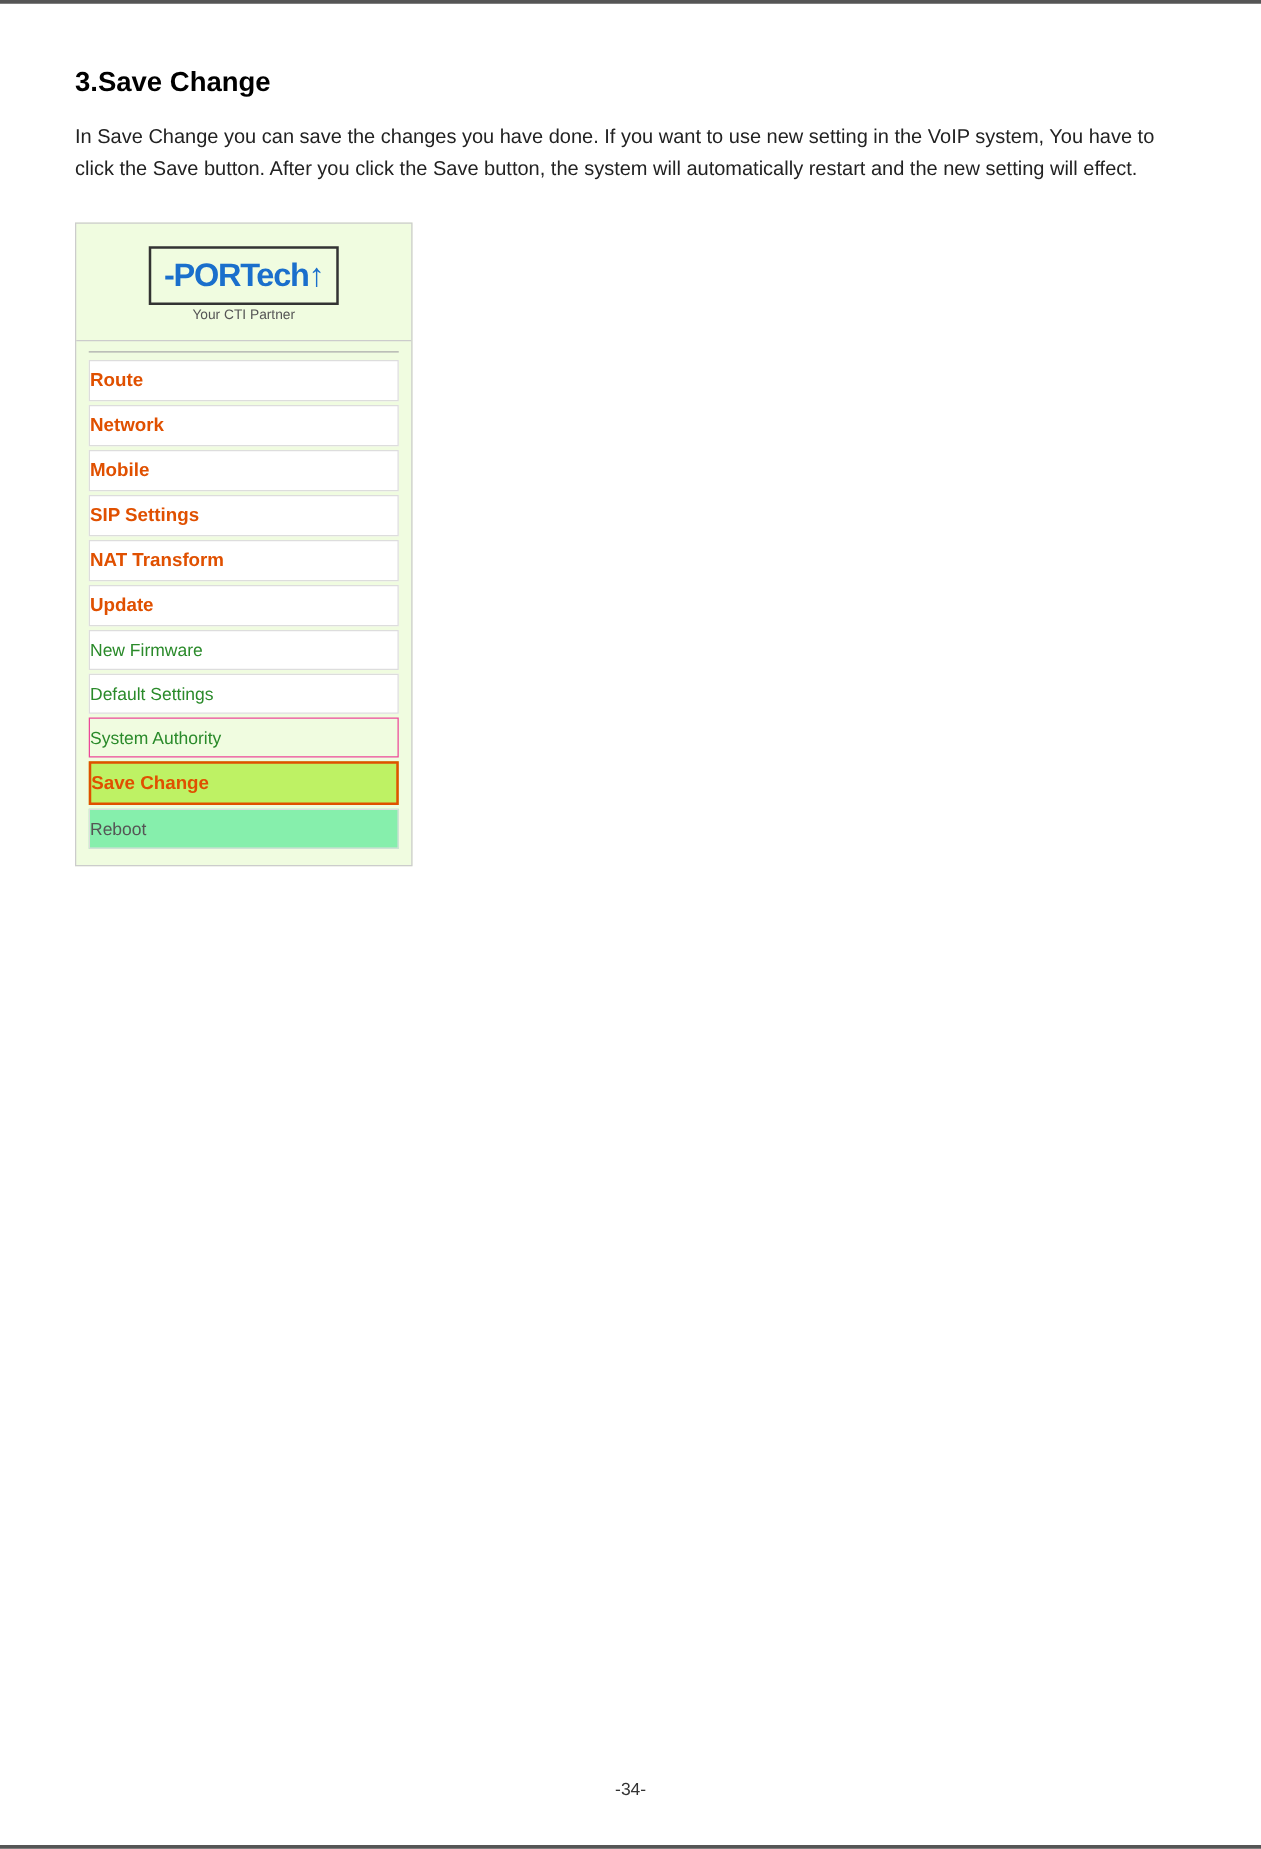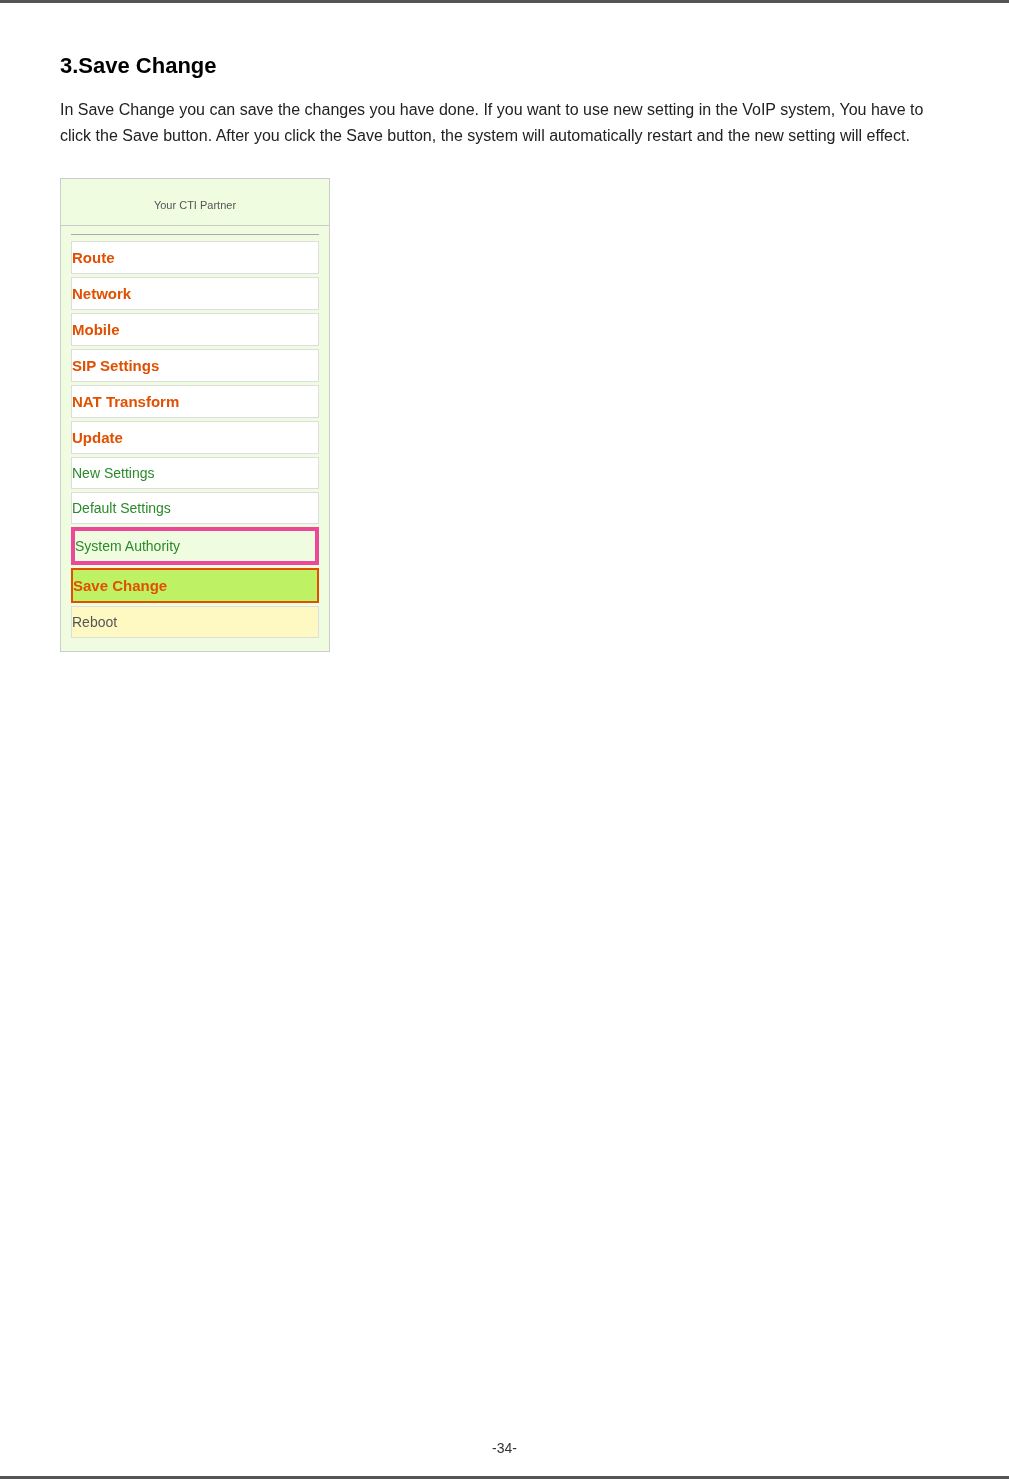--- a/index.html
+++ b/index.html
@@ -90,27 +90,27 @@
     .sidebar-item.sub {
       color: #2a8a2a;
       font-weight: normal;
       font-size: 14px;
     }
     .sidebar-item.system-auth {
       color: #2a8a2a;
       font-weight: normal;
       font-size: 14px;
       background: #f0fce0;
-      border: 4px solid #ec4899;
+      border: 1px solid #ec4899;
     }
     .sidebar-item.reboot {
       color: #555;
       font-weight: normal;
       font-size: 14px;
-      background: #fef9c3;
+      background: #86efac;
       border: 1px solid #ddd;
     }
     
     .main-content {
       flex: 1;
       padding: 10px 30px 30px 30px;
     }
     .content-title {
       font-size: 30px;
       font-weight: bold;
@@ -141,51 +141,56 @@
       font-size: 13px;
       padding: 3px 12px;
       background: #f0f0f0;
       border: 1px solid #888;
       cursor: pointer;
       color: #000;
     }
     
     .page-footer {
       position: absolute;
-      bottom: 20px;
+      bottom: 37px;
       width: 100%;
       text-align: center;
       font-size: 14px;
       color: #333;
     }
   </style>
 </head>
 <body>
 
 <div class="page-content">
   <h1 class="page-title">3.Save Change</h1>
   <p class="intro-text">In Save Change you can save the changes you have done. If you want to use new setting in the VoIP system, You have to click the Save button. After you click the Save button, the system will automatically restart and the new setting will effect.</p>
 
   <div class="main-area">
 
     <div class="sidebar">
       <div class="sidebar-logo">
         <div>
+          <div class="logo-box">
+            <div class="logo-portech">
+              <span style="color:#1a6fcc; font-size:26px;">-</span><span style="color:#1a6fcc; font-weight:bold;">PORTech</span><span style="color:#1a6fcc;">↑</span>
+            </div>
+          </div>
           <div class="logo-subtitle">Your CTI Partner</div>
         </div>
       </div>
       <hr class="sidebar-divider">
 
       <a class="sidebar-item">Route</a>
       <a class="sidebar-item">Network</a>
       <a class="sidebar-item">Mobile</a>
       <a class="sidebar-item">SIP Settings</a>
       <a class="sidebar-item">NAT Transform</a>
       <a class="sidebar-item">Update</a>
-      <a class="sidebar-item sub">New Settings</a>
+      <a class="sidebar-item sub">New Firmware</a>
       <a class="sidebar-item sub">Default Settings</a>
       <a class="sidebar-item system-auth">System Authority</a>
       <a class="sidebar-item active">Save Change</a>
       <a class="sidebar-item reboot">Reboot</a>
     </div>
 
   </div>
 </div>
 
 <div class="page-footer">-34-</div>

